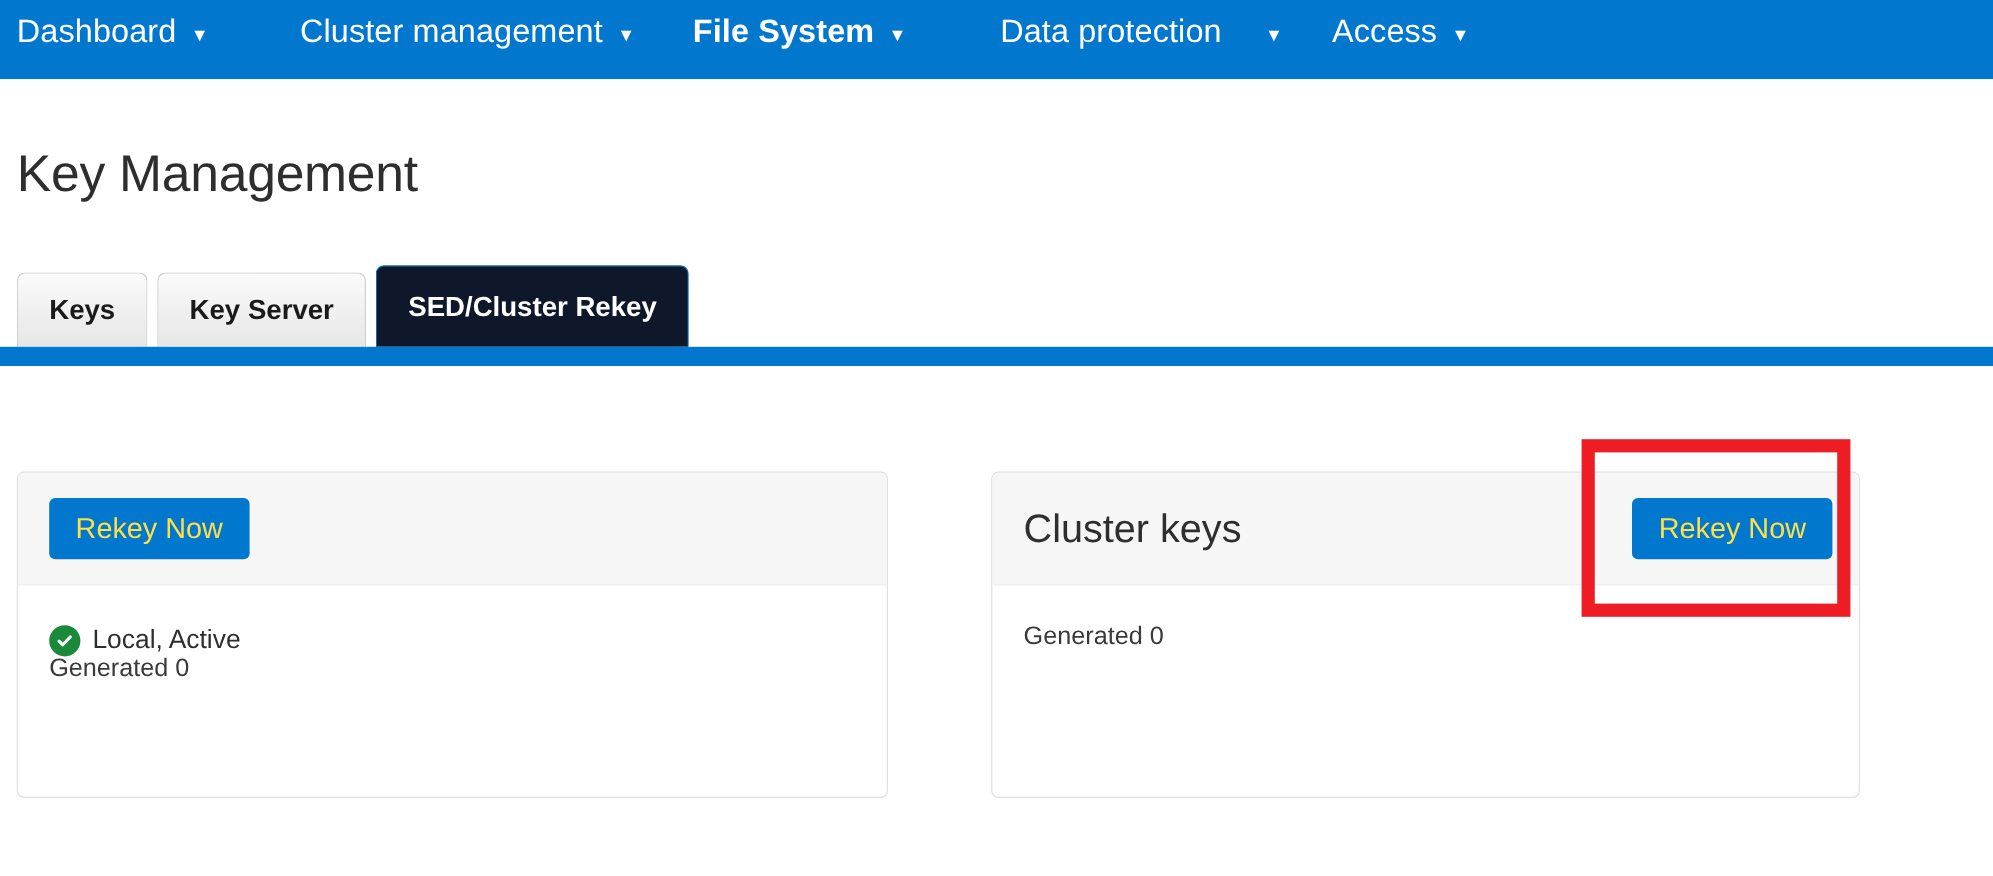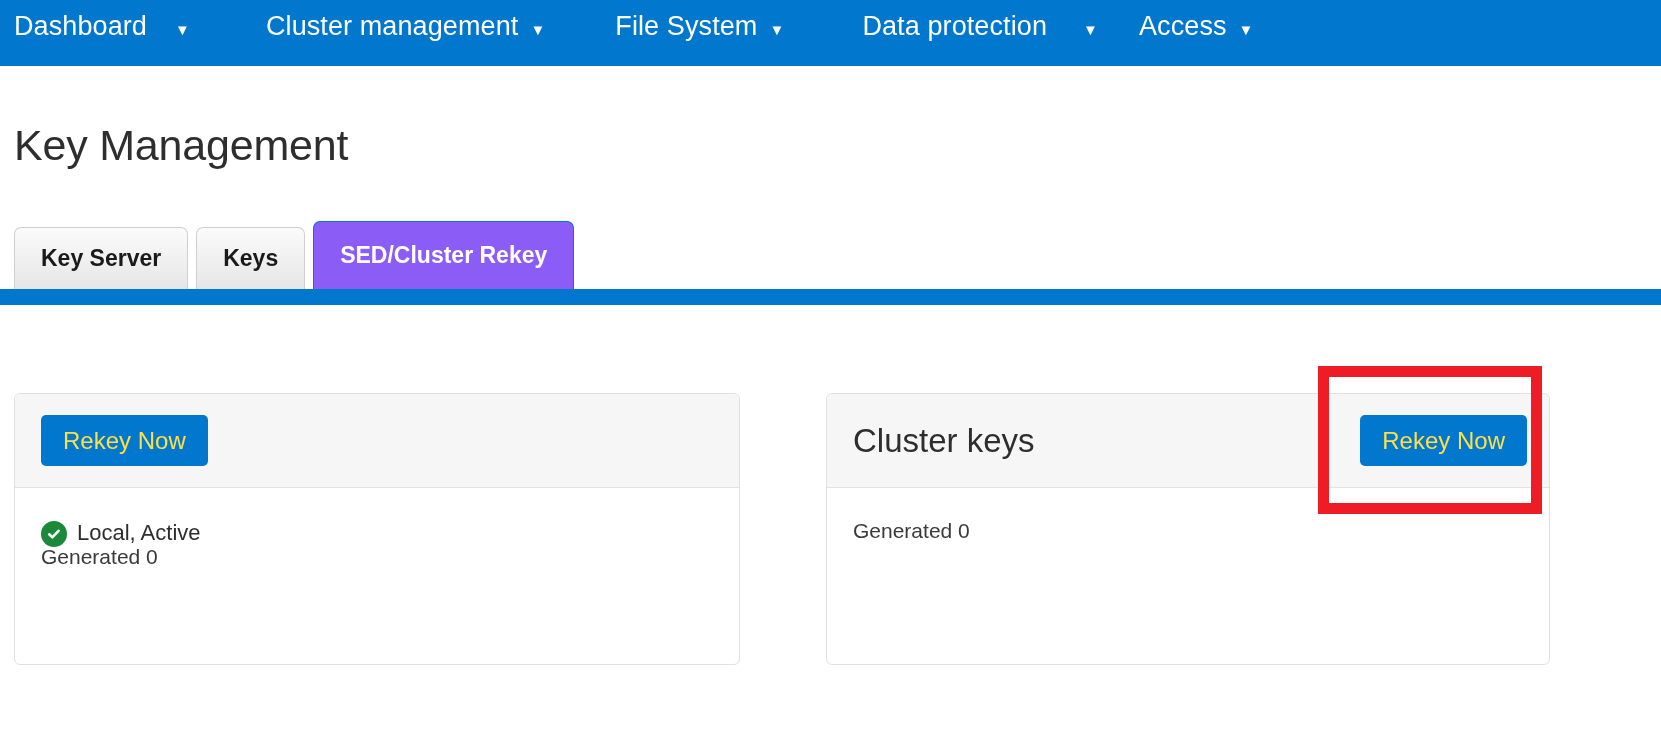--- a/index.html
+++ b/index.html
@@ -91,21 +91,21 @@
     white-space: nowrap;
   }
   .tab.inactive {
     background: linear-gradient(to bottom, #fbfbfb 0%, #e6e6e6 100%);
     border: 1px solid #cfcfcf;
     border-bottom: none;
     color: #1a1a1a;
     margin-right: 8px;
   }
   .tab.active {
-    background: #8b5cf6;
+    background: #0f172a;
     color: #ffffff;
     border: 1px solid #0277ce;
     border-bottom: none;
     height: 68px;
     text-align: center;
   }
   .tab-underline {
     position: absolute;
     left: 0;
     top: 223px;
@@ -205,52 +205,52 @@
     border: 11px solid #ee1d25;
     box-sizing: border-box;
     pointer-events: none;
     z-index: 5;
   }
 </style>
 </head>
 <body>
 
 <div class="navbar">
-  <div class="nav-item" style="margin-left:14px;gap:16px;">
+  <div class="nav-item" style="margin-left:14px;">
     <span>Dashboard</span>
     <span class="caret">▼</span>
   </div>
   <div class="nav-item" style="margin-left:76px;">
     <span>Cluster management</span>
     <span class="caret">▼</span>
   </div>
-  <div class="nav-item" style="margin-left:70px;">
+  <div class="nav-item" style="margin-left:48px;font-weight:bold;">
     <span>File System</span>
     <span class="caret">▼</span>
   </div>
   <div class="nav-item" style="margin-left:78px;gap:24px;">
     <span>Data protection</span>
     <span class="caret">▼</span>
   </div>
   <div class="nav-item" style="margin-left:41px;">
     <span>Access</span>
     <span class="caret">▼</span>
   </div>
 </div>
 
 <div class="page">
 
   <div class="page-title">Key Management</div>
 
   <div class="tabstrip">
     <div class="tab inactive">
+      <span>Keys</span>
+    </div>
+    <div class="tab inactive">
       <span>Key Server</span>
-    </div>
-    <div class="tab inactive">
-      <span>Keys</span>
     </div>
     <div class="tab active">
       <span>SED/Cluster Rekey</span>
     </div>
   </div>
   <div class="tab-underline"></div>
 
   <div class="cards">
 
     <div class="card card-sed">

